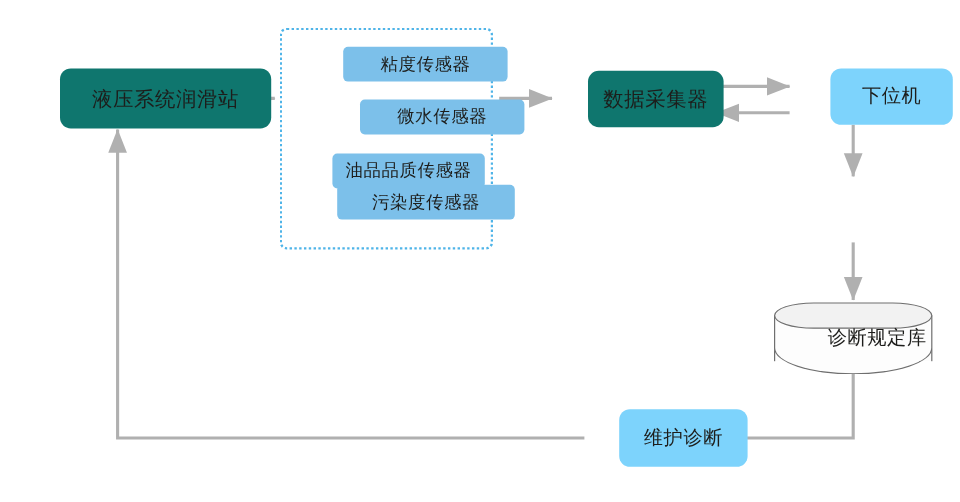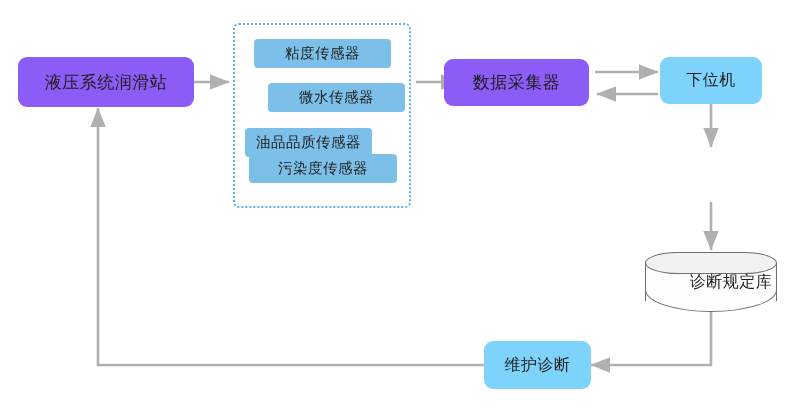--- a/index.html
+++ b/index.html
@@ -26,23 +26,24 @@
     position: absolute;
     box-sizing: border-box;
     display: flex;
     align-items: center;
     justify-content: center;
     text-align: center;
     color: #1d1d1b;
     letter-spacing: 0.5px;
     white-space: nowrap;
     z-index: 3;
+    margin-left: 32px;
   }
   .node-yellow {
-    background: #8b5cf6;
+    background: #0f766e;
     border-radius: 9px;
     font-size: 17px;
     text-align: right;
   }
   .node-gray {
     background: #7dd3fc;
     border-radius: 9px;
     font-size: 16px;
   }
   .node-blue {
@@ -156,21 +157,21 @@
   </div>
 
   <div class="node node-blue" style="left:245px; top:128px; width:127px; height:29px;">
     <span>油品品质传感器</span>
   </div>
 
   <div class="node node-blue" style="left:249px; top:154px; width:148px; height:29px;">
     <span>污染度传感器</span>
   </div>
 
-  <div class="node node-yellow" style="left:444px; top:59px; width:145px; height:47px;">
+  <div class="node node-yellow" style="left:458px; top:59px; width:113px; height:47px;">
     <span>数据采集器</span>
   </div>
 
   <div class="node node-gray" style="left:660px; top:57px; width:102px; height:47px;">
     <span>下位机</span>
   </div>
 
 
   <div class="cylinder" style="left:645px; top:252px; width:132px; height:60px;">
     <div class="cyl-body"></div>

